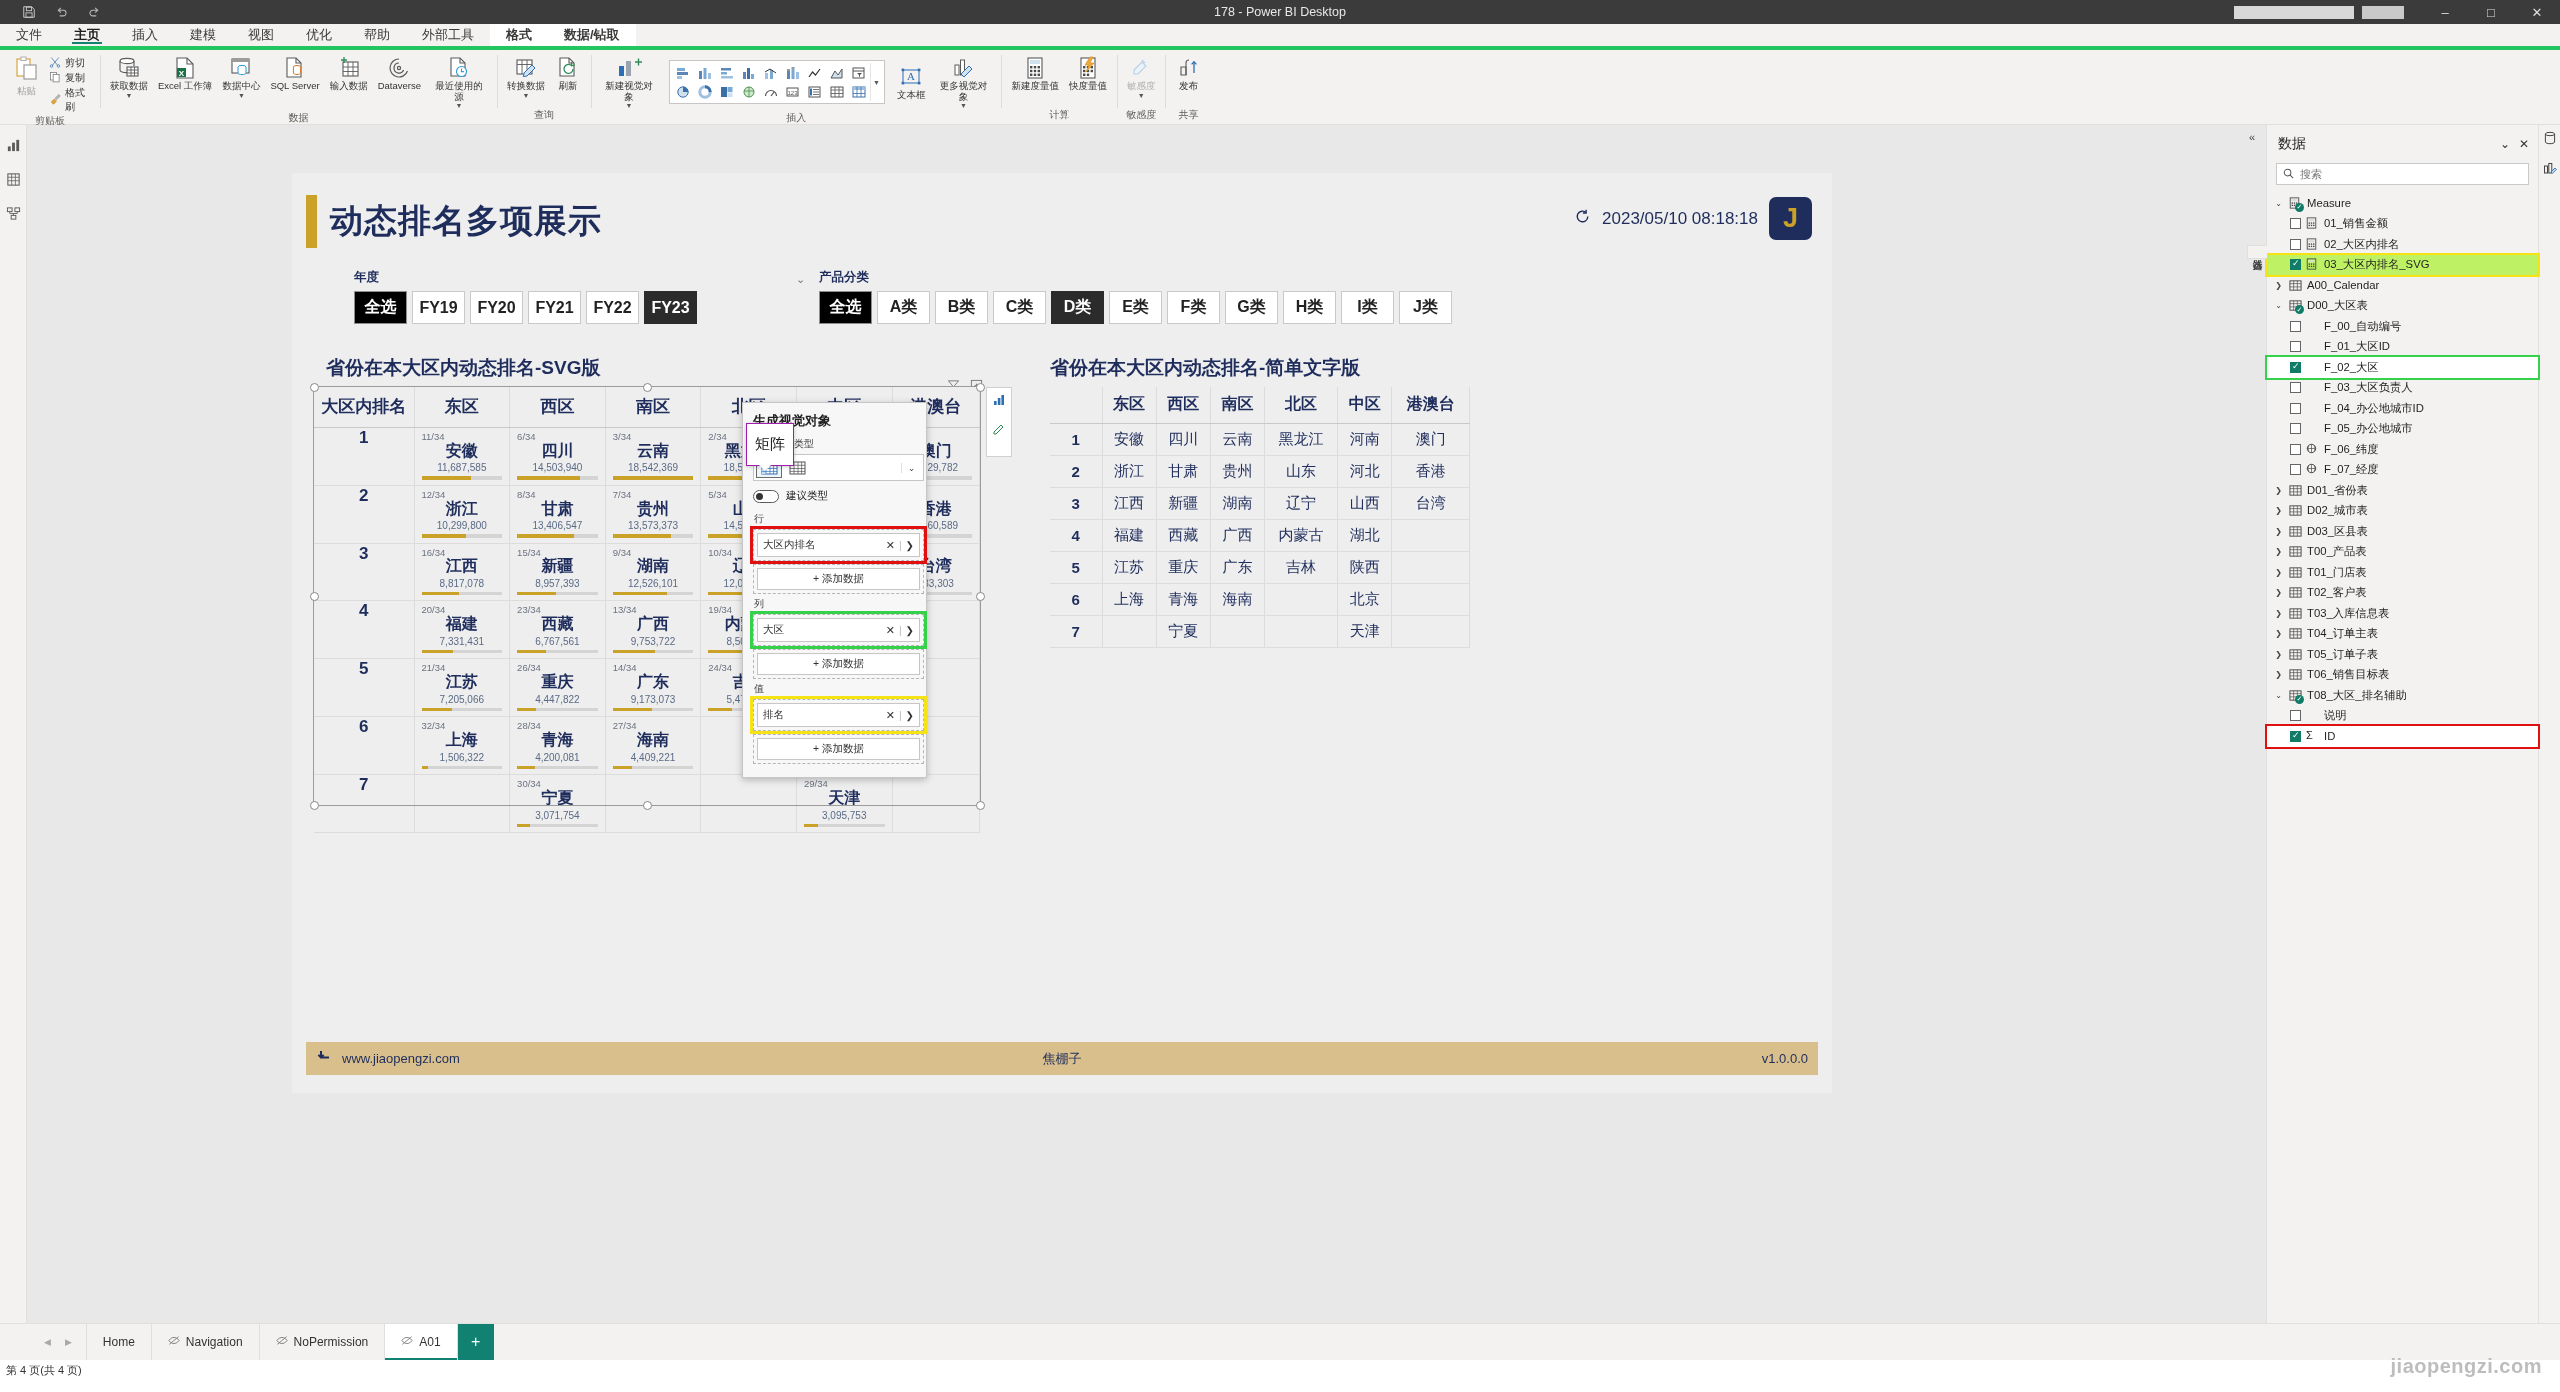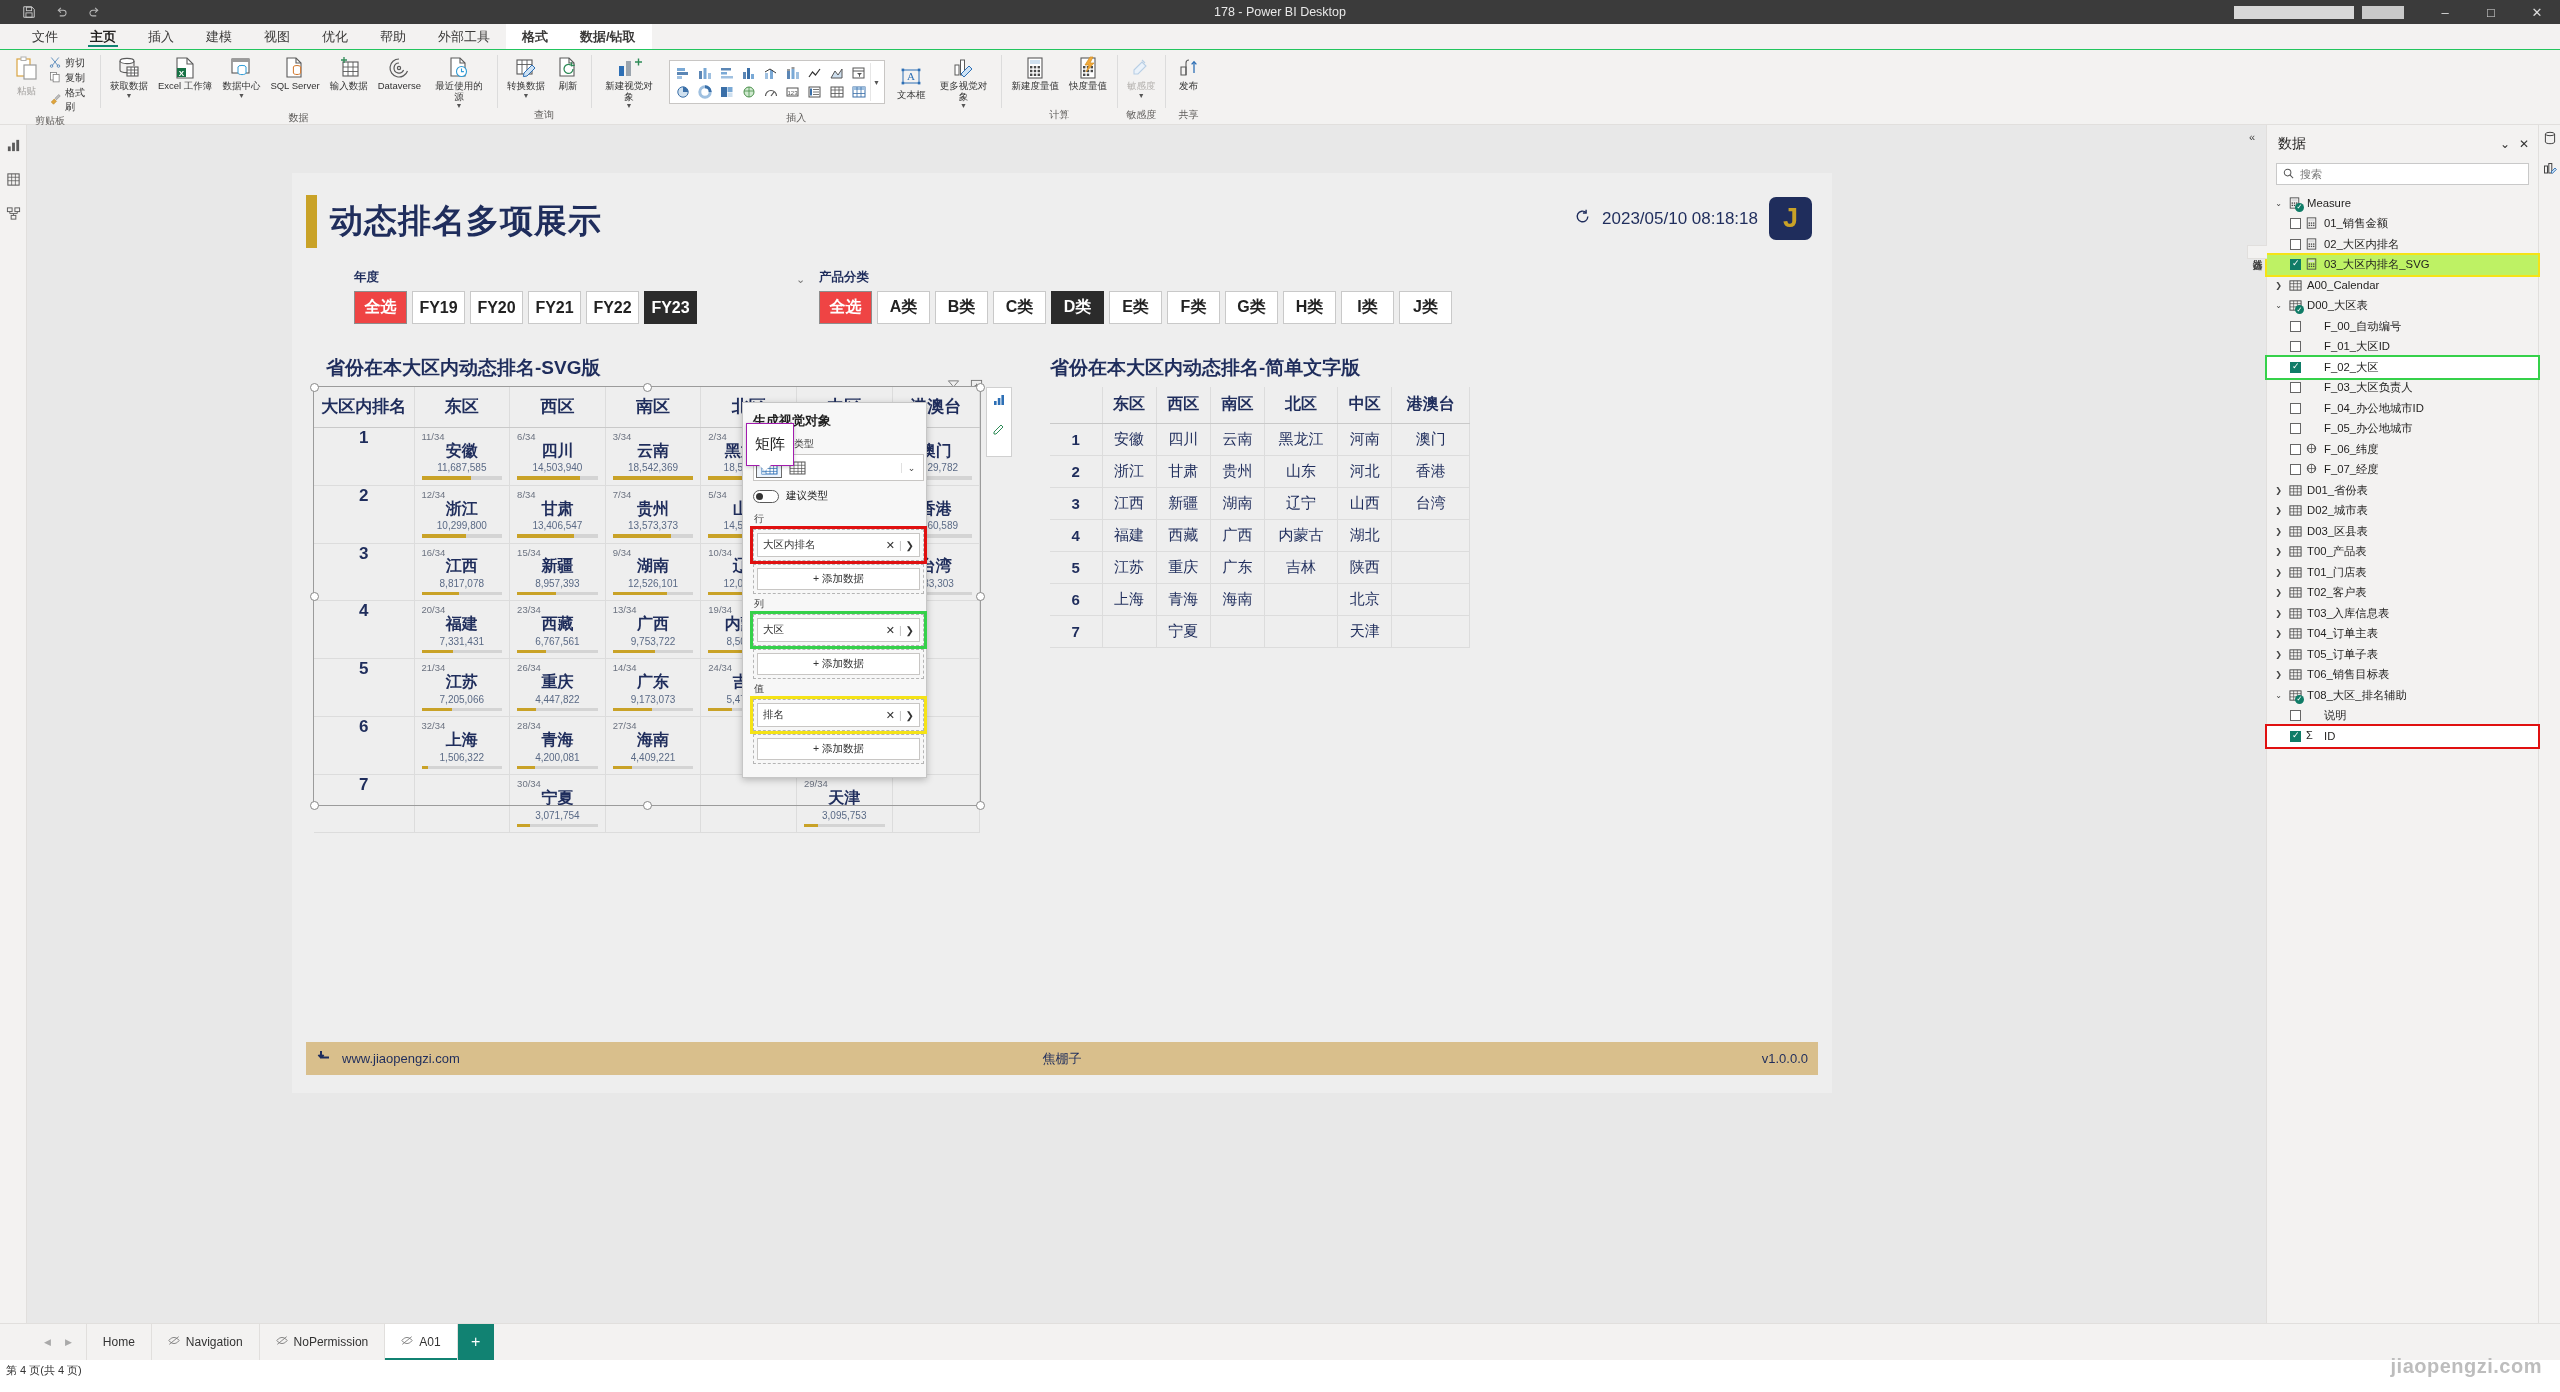--- a/index.html
+++ b/index.html
@@ -14,21 +14,21 @@
   .qat svg { display:block; }
   .win-title { position:absolute; left:0; right:0; text-align:center; font-size:12.5px; color:#e8e8e8; }
   .win-right { margin-left:auto; display:flex; align-items:center; height:100%; }
   .blurbox { width:120px; height:13px; background:#d8d8d8; margin-right:8px; }
   .blurbox2 { width:42px; height:13px; background:#c9c9c9; margin-right:18px; }
   .wbtn { width:46px; height:36px; display:flex; align-items:center; justify-content:center;
           color:#ddd; font-size:13px; }
 
   
   .menubar { height:26px; background:#f3f2f1; display:flex; align-items:stretch;
-             font-size:13px; color:#3b3a39; border-bottom:1px solid #22c55e;padding-left:16px;}
+             font-size:13px; color:#3b3a39; border-bottom:4px solid #22c55e;}
   .mtab { padding:0 16px; display:flex; align-items:center; position:relative; cursor:default;}
   .mtab.active { font-weight:bold; color:#201f1e; }
   .mtab.active::after { content:""; position:absolute; left:14px; right:14px; bottom:2px;
                         height:2.5px; background:#118272; }
   .mtab.boxed { background:#ffffff; font-weight:bold; }
 
   
   .ribbon { height:75px; background:#f3f2f1; display:flex; align-items:stretch;
             border-bottom:1px solid #e1dfdd; position:relative; }
   .rgroup { display:flex; flex-direction:column; align-items:center; justify-content:flex-start;
@@ -81,21 +81,21 @@
   .jlogo { width:43px; height:43px; background:#1f2d5c; border-radius:7px; color:#c9a227;
            font-size:27px; font-weight:bold; display:flex; align-items:center; justify-content:center;}
 
   
   .slicer { position:absolute; }
   .sl-label { font-size:12.5px; color:#1f2d5c; font-weight:bold; margin-bottom:5px; }
   .sl-items { display:flex; gap:5px; }
   .sl-btn { min-width:53px; height:33px; background:#fff; border:1px solid #c9c9c9;
             display:flex; align-items:center; justify-content:center; font-size:16px;
             color:#222; font-weight:bold; padding:0 6px; }
-  .sl-btn.all { background:#ef4444; color:#fff; border-color:#8d8d8d; }
+  .sl-btn.all { background:#000000; color:#fff; border-color:#8d8d8d; }
   .sl-btn.sel { background:#2b2b2b; color:#fff; border-color:#2b2b2b; }
   .sl-chev { position:absolute; font-size:11px; color:#777; }
 
   
   .viz-title { position:absolute; font-size:19px; font-weight:bold; color:#1f2d5c; }
 
   
   .vizbox { position:absolute; background:#eeeeee; }
   .selected-viz { outline:1px solid #9b9b9b; }
   .handle { position:absolute; width:9px; height:9px; border:1px solid #888; background:#fff;

